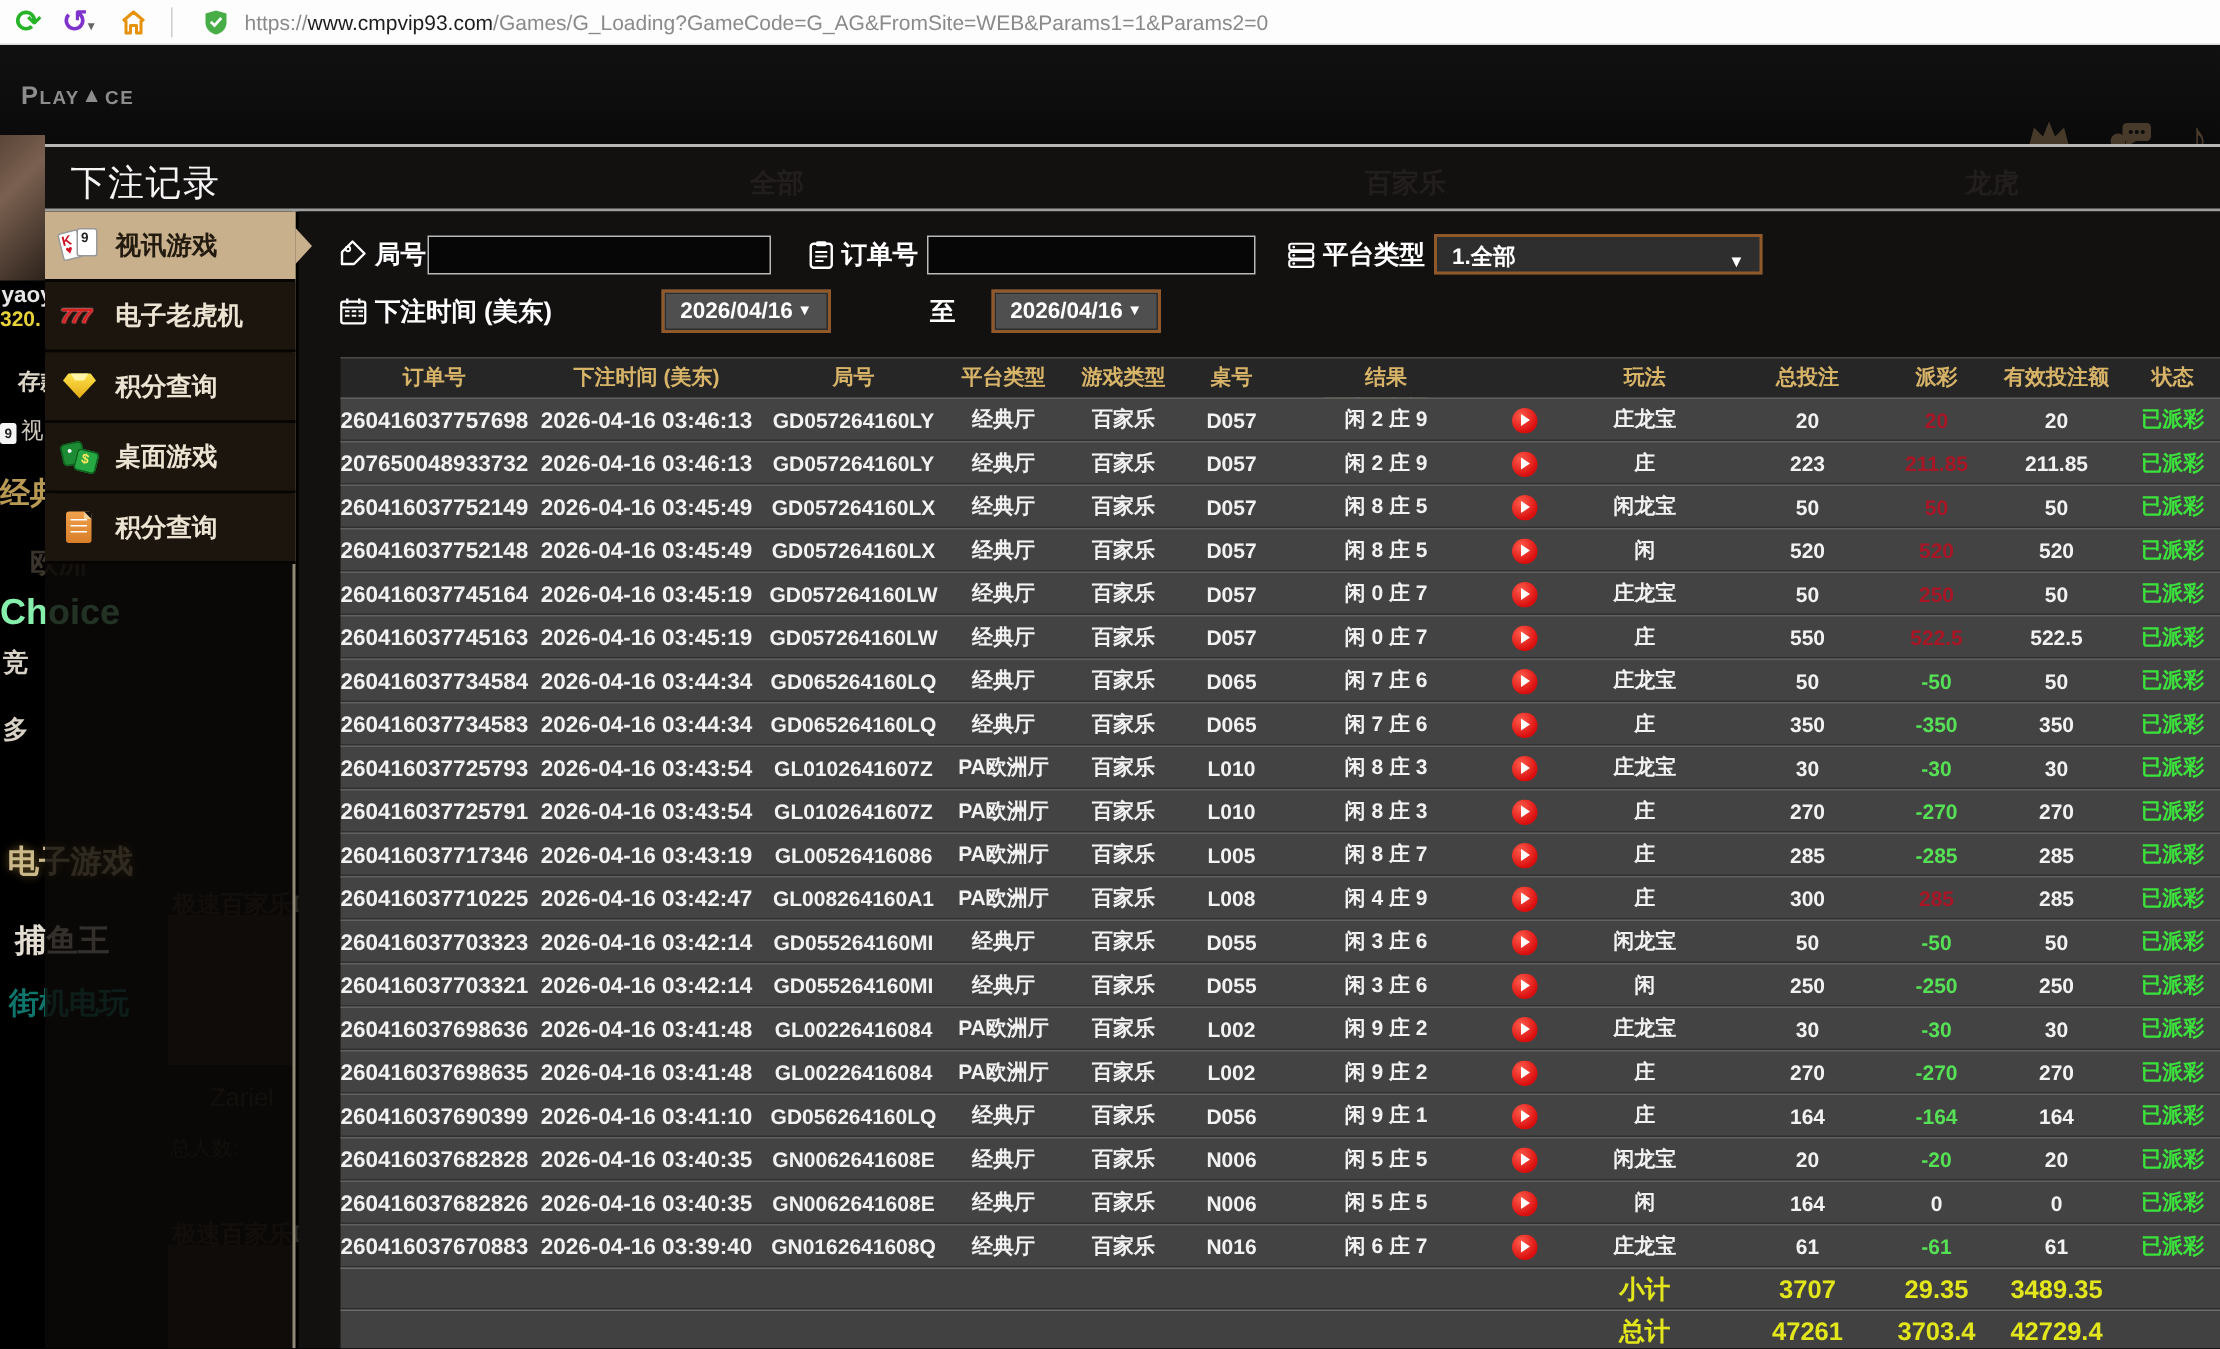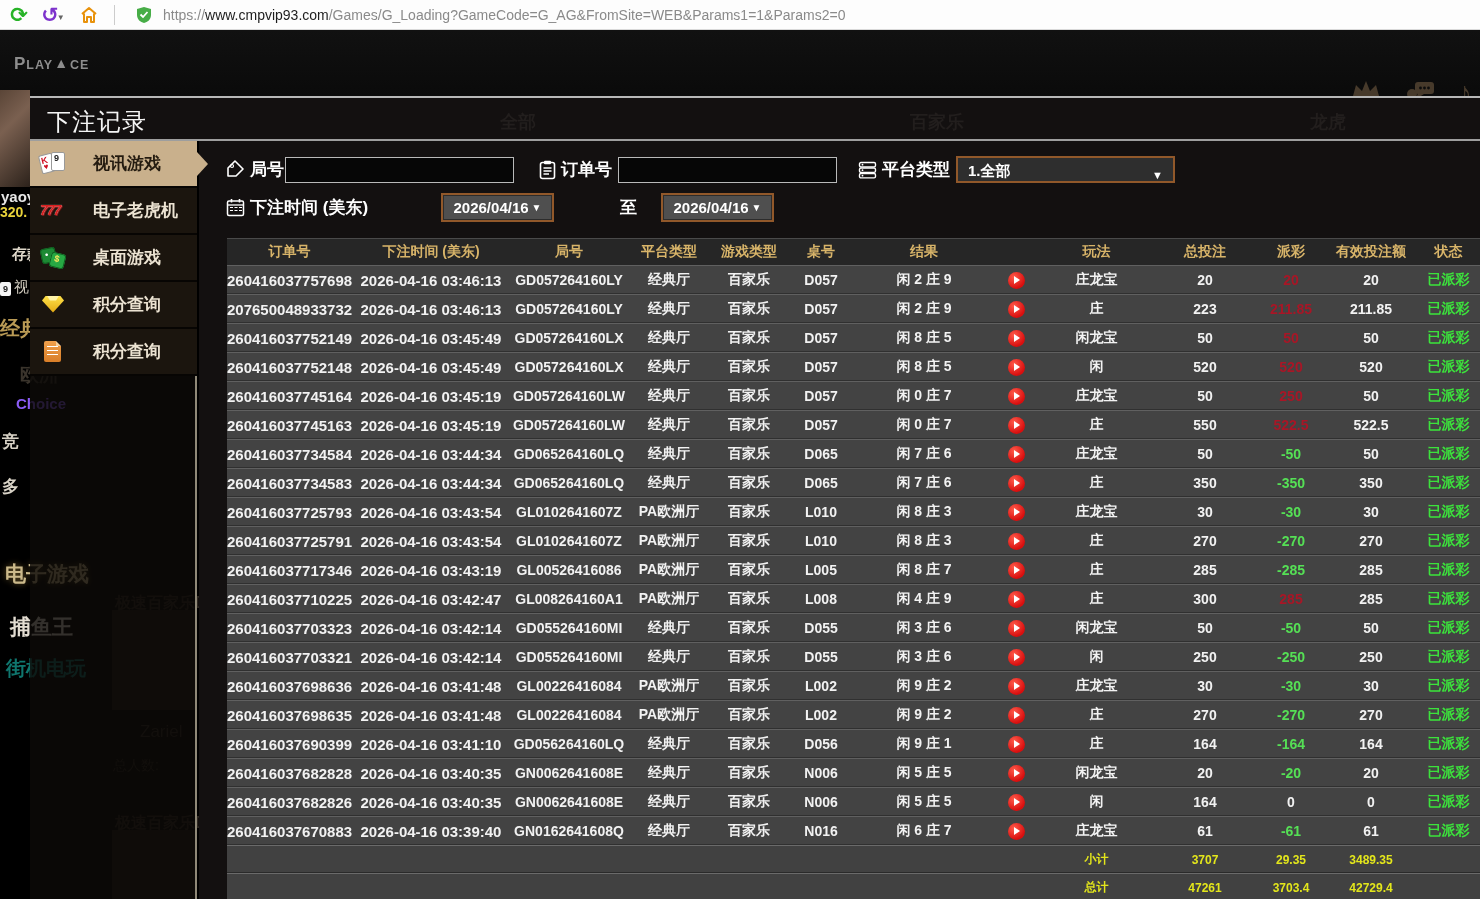--- a/index.html
+++ b/index.html
@@ -34,21 +34,21 @@
   .silhouette { position:absolute; background:#1d1814; }
 
   
   .modal { position:absolute; left:30px; top:96px; width:1450px; height:803px; }
   .modal-titlebar { position:absolute; left:0; top:0; width:1450px; height:45px; background:#131010; border-top:2px solid #b7b7b7; border-bottom:2px solid #9e9e9e; }
   .modal-title { position:absolute; left:17px; top:8px; color:#f4f4f4; font-size:24px; font-weight:500; letter-spacing:1px; }
   .ghost-tab { position:absolute; top:12px; color:#221e1d; font-size:18px; font-weight:700; }
 
   .modal-body { position:absolute; left:0; top:45px; width:1450px; height:758px; }
   .sidebar { position:absolute; left:0; top:0; width:167px; height:758px; background:rgba(12,10,7,0.82); border-right:2px solid #8f8877; }
-  .menu-item { position:relative; width:167px; height:47px; background:#1b150e; border-bottom:2px solid #070503; display:flex; align-items:center; cursor:pointer;gap:16px; }
+  .menu-item { position:relative; width:167px; height:47px; background:#1b150e; border-bottom:2px solid #070503; display:flex; align-items:center; cursor:pointer; }
   .menu-item .label { color:#ece3d2; font-size:17px; font-weight:600; margin-left:8px; }
   .menu-item.active { background:#c9b08c; }
   .menu-item.active .label { color:#241b10; }
   .menu-item.active::after { content:""; position:absolute; left:167px; top:11px; border-left:11px solid #c9b08c; border-top:12px solid transparent; border-bottom:12px solid transparent; z-index:5; }
   .mi-icon { width:30px; height:26px; margin-left:9px; position:relative; flex:none; }
 
   
   .card-back,.card-front { position:absolute; width:14px; height:19px; background:#fff; border-radius:2px; border:1px solid #999; font-size:9px; font-weight:700; }
   .card-back { left:1px; top:3px; transform:rotate(-14deg); color:#cf1124; }
   .card-back::before { content:"K"; position:absolute; left:1px; top:0px; }
@@ -86,21 +86,21 @@
   .tbody-row { height:29px; background:#434343; border-top:1px solid #606060; box-shadow:inset 0 -1px 0 #303030; }
   .cell { text-align:center; color:#f2f2f2; font-size:14px; font-weight:600; white-space:nowrap; overflow:hidden; }
   .cell.c-order,.cell.c-time { font-size:15px; }
   .pay.neg { color:#55e055; }
   .pay.pos { color:#a81626; }
   .pay.zero { color:#f2f2f2; }
   .c-status { color:#3ce23c; }
   .play-btn { width:17px; height:17px; border-radius:50%; background:radial-gradient(circle at 35% 30%,#ff5a4a,#d90e0e 70%); margin:0 auto; display:flex; align-items:center; justify-content:center; cursor:pointer; }
   .play-btn::after { content:""; border-left:6px solid #fff; border-top:4px solid transparent; border-bottom:4px solid transparent; margin-left:2px; }
   .tfoot-row { height:28px; background:#414141; border-top:1px solid #6a6a6a; box-shadow:inset 0 -1px 0 #2a2a2a; }
-  .tfoot-row .cell { color:#e3e61b; font-size:12px; font-weight:700; }
+  .tfoot-row .cell { color:#e3e61b; font-size:17px; font-weight:700; }
 
   svg { display:block; }
 </style>
 </head>
 <body>
 
 <div id="stage">
 
   <div class="browser-bar">
     <div class="b-ico">
@@ -155,21 +155,21 @@
   </div>
 
   <div class="bg-left">
     <div class="bg-photo"></div>
     <div class="bg-txt" style="left:1px; top:98px; color:#e6e6e6; font-size:15px; font-weight:700;">yaoy</div>
     <div class="bg-txt" style="left:0px; top:114px; color:#e8d23a; font-size:14px; font-weight:700;">320.</div>
     <div class="bg-txt" style="left:12px; top:155px; color:#ddd6c8; font-size:15px; font-weight:700;text-align:center;">存款</div>
     <div class="bg-txt" style="left:0px; top:188px; color:#cfc9bd; font-size:15px;"><span style="display:inline-block;width:11px;height:14px;background:#f5f5f5;color:#222;font-size:9px;font-weight:700;border-radius:2px;text-align:center;line-height:14px;margin-right:3px;">9</span><span>视</span></div>
     <div class="bg-txt" style="left:0px; top:225px; color:#b99a55; font-size:20px; font-weight:800;">经典</div>
     <div class="bg-txt" style="left:0px; top:272px; color:#3a342c; font-size:19px; font-weight:800;padding-left:20px;">欧洲</div>
-    <div class="bg-txt" style="left:16px; top:305px; color:#8b5cf6; font-size:15px; font-weight:800;">Choice</div>
+    <div class="bg-txt" style="left:0px; top:305px; color:#86efac; font-size:24px; font-weight:800;">Choice</div>
     <div class="bg-txt" style="left:2px; top:340px; color:#d8d2c6; font-size:17px; font-weight:700;">竞</div>
     <div class="bg-txt" style="left:2px; top:385px; color:#d8d2c6; font-size:17px; font-weight:700;">多</div>
     <div class="bg-txt" style="left:5px; top:470px; color:#cbb98a; font-size:21px; font-weight:800; text-shadow:0 0 6px #6a5526;">电子游戏</div>
     <div class="bg-txt" style="left:10px; top:523px; color:#e3ddd2; font-size:21px; font-weight:800;">捕鱼王</div>
     <div class="bg-txt" style="left:6px; top:565px; color:#0f766e; font-size:20px; font-weight:800;">街机电玩</div>
     <div class="silhouette" style="left:112px; top:520px; width:84px; height:100px;"></div>
     <div class="silhouette" style="left:112px; top:740px; width:84px; height:69px;"></div>
     <div class="bg-txt" style="left:115px; top:503px; color:#2c2620; font-size:16px; font-weight:700;">极速百家乐D</div>
     <div class="bg-txt" style="left:140px; top:632px; color:#2e2822; font-size:17px;">Zariel</div>
     <div class="bg-txt" style="left:113px; top:667px; color:#2a241e; font-size:14px;">总人数:</div>
@@ -195,30 +195,30 @@
           <span class="label">视讯游戏</span>
         </div>
         <div class="menu-item">
           <div class="mi-icon">
               <span class="slot-777">777</span>
             </div>
           <span class="label">电子老虎机</span>
         </div>
         <div class="menu-item">
           <div class="mi-icon">
+              <div class="gem"></div>
+            </div>
+          <span class="label">积分查询</span>
+        </div>
+        <div class="menu-item">
+          <div class="mi-icon">
               <div class="dom-a"></div>
               <div class="dom-b"></div>
             </div>
           <span class="label">桌面游戏</span>
-        </div>
-        <div class="menu-item">
-          <div class="mi-icon">
-              <div class="gem"></div>
-            </div>
-          <span class="label">积分查询</span>
         </div>
         <div class="menu-item">
           <div class="mi-icon">
               <div class="doc"></div>
             </div>
           <span class="label">积分查询</span>
         </div>
       </div>
 
       <div class="content">

